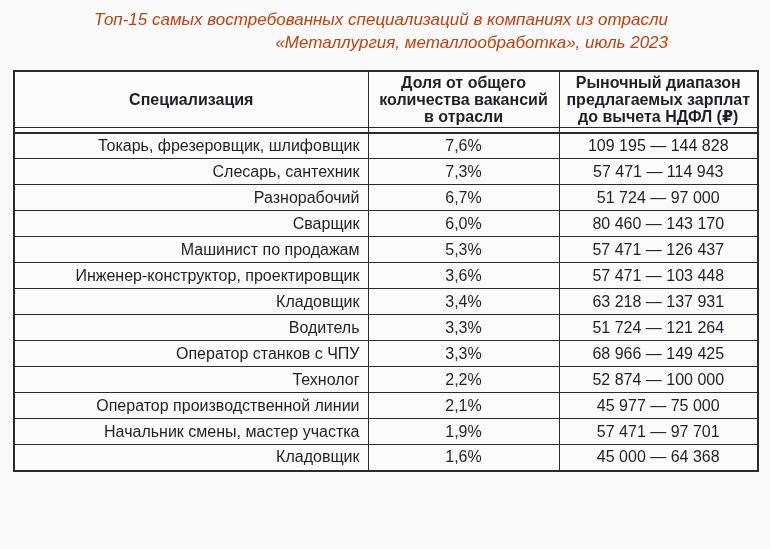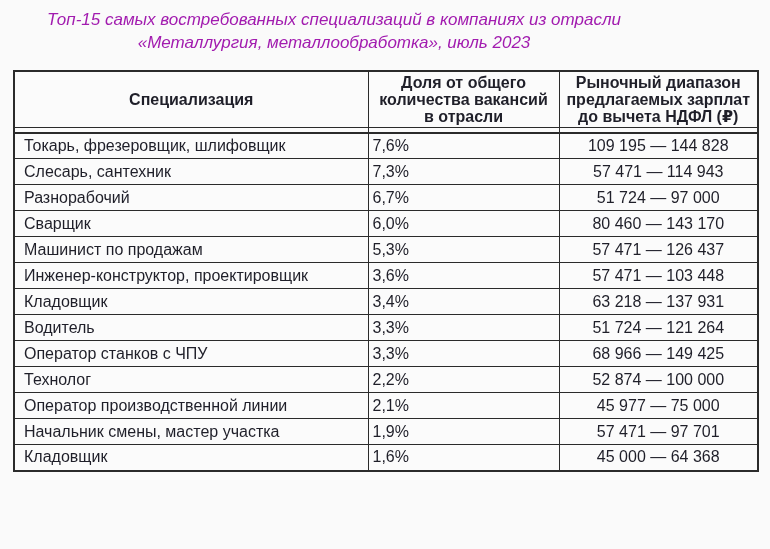--- a/index.html
+++ b/index.html
@@ -8,25 +8,25 @@
     background: #fafafa;
     font-family: "Liberation Sans", "DejaVu Sans", sans-serif;
     color: #1f1f29;
     position: relative;
     overflow: hidden;
   }
   .title {
     position: absolute;
     left: 0; top: 8px;
     width: 668px;
-    text-align: center;
+    text-align: right;
     font-style: italic;
     font-size: 17px;
     line-height: 23px;
-    color: #a21caf;
+    color: #c2410c;
   }
   table.stats {
     position: absolute;
     left: 13px; top: 70px;
     width: 744px;
     border-collapse: collapse;
     table-layout: fixed;
     border: 2px solid #2b2b2b;
     background: #fbfbfb;
   }
@@ -48,22 +48,22 @@
   .stats tr.divider-row td {
     height: 5px;
     padding: 0;
     border-bottom: 2px solid #2b2b2b;
   }
   .stats tbody td {
     height: 26px;
     vertical-align: middle;
     line-height: 16px;
   }
-  .c-spec  { text-align: left; padding: 2px 8px 2px 9px; margin-left: 28px; }
-  .c-share { padding: 2px 4px; }
+  .c-spec  { text-align: right; padding: 2px 8px 2px 9px; margin-left: 28px; }
+  .c-share { text-align: center; padding: 2px 4px; }
   .c-salary{ text-align: center; padding: 2px 4px; }
 </style>
 </head>
 <body>
 
 <div class="title">
   <div>Топ-15 самых востребованных специализаций в компаниях из отрасли</div>
   <div>«Металлургия, металлообработка», июль 2023</div>
 </div>
 

